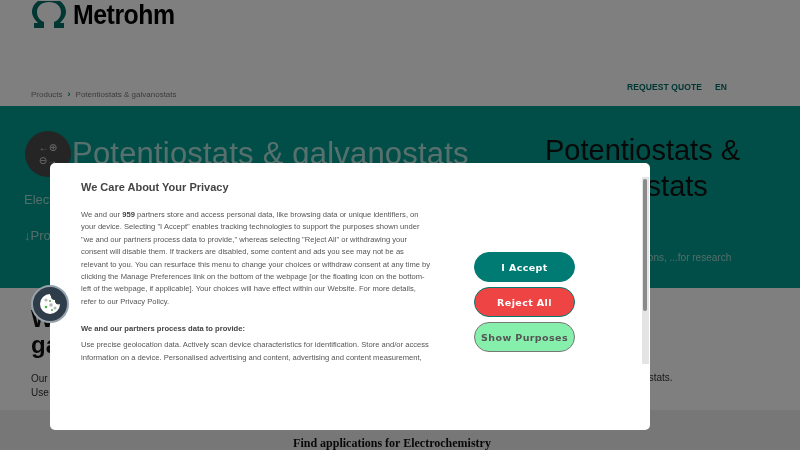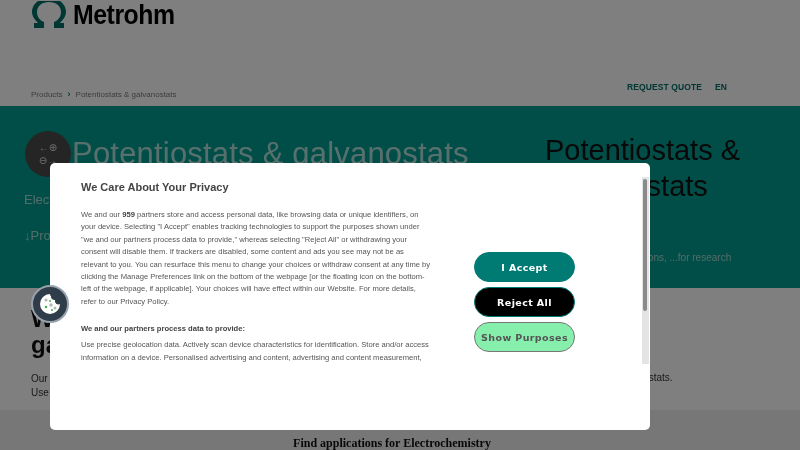--- a/index.html
+++ b/index.html
@@ -43,21 +43,21 @@
   
   .modal { position: absolute; left: 50px; top: 163px; width: 600px; height: 267px; background: #fff; border-radius: 5px; z-index: 10; overflow: hidden; }
   .modal-scroll { position: absolute; left: 31px; top: 18px; width: 350px; height: 183px; overflow: hidden; }
   .modal-title { font-size: 11px; font-weight: 700; color: #444; margin-bottom: 16px; }
   .modal-body { font-size: 7.6px; color: #555; line-height: 12.4px; }
   .modal-body b { color: #444; }
   .modal-sub { font-size: 7.6px; font-weight: 700; color: #444; margin-top: 16px; }
   .modal-purposes { font-size: 7.6px; color: #555; line-height: 12.4px; margin-top: 6px; }
   .btn { position: absolute; left: 424px; width: 101px; height: 30px; border-radius: 15px; font-size: 9.5px; font-weight: 700; display: flex; align-items: center; justify-content: center; letter-spacing: 0.4px; cursor: pointer; font-family: "DejaVu Sans", sans-serif; }
   .btn-accept { top: 89px; background: #007b73; color: #fff; border: 1px solid #007b73; }
-  .btn-reject { top: 124px; background: #000000; color: #fff; border: 1px solid #007b73; }
+  .btn-reject { top: 124px; background: #ef4444; color: #fff; border: 1px solid #007b73; }
   .btn-show { top: 159px; background: #86efac; color: #555; border: 1px solid #777; }
   .scrollbar-track { position: absolute; left: 592px; top: 14px; width: 7px; height: 187px; background: #e4e4e4; }
   .scrollbar-thumb { position: absolute; left: 1px; top: 2px; width: 4px; height: 132px; background: #8a8a8a; border-radius: 2px; }
 
   
   .cookie-fab { position: absolute; left: 31px; top: 285px; width: 38px; height: 38px; border-radius: 50%; background: #2f3d4a; border: 2px solid #98a2ab; z-index: 20; display:flex; align-items:center; justify-content:center; }
 </style>
 </head>
 <body>
 

